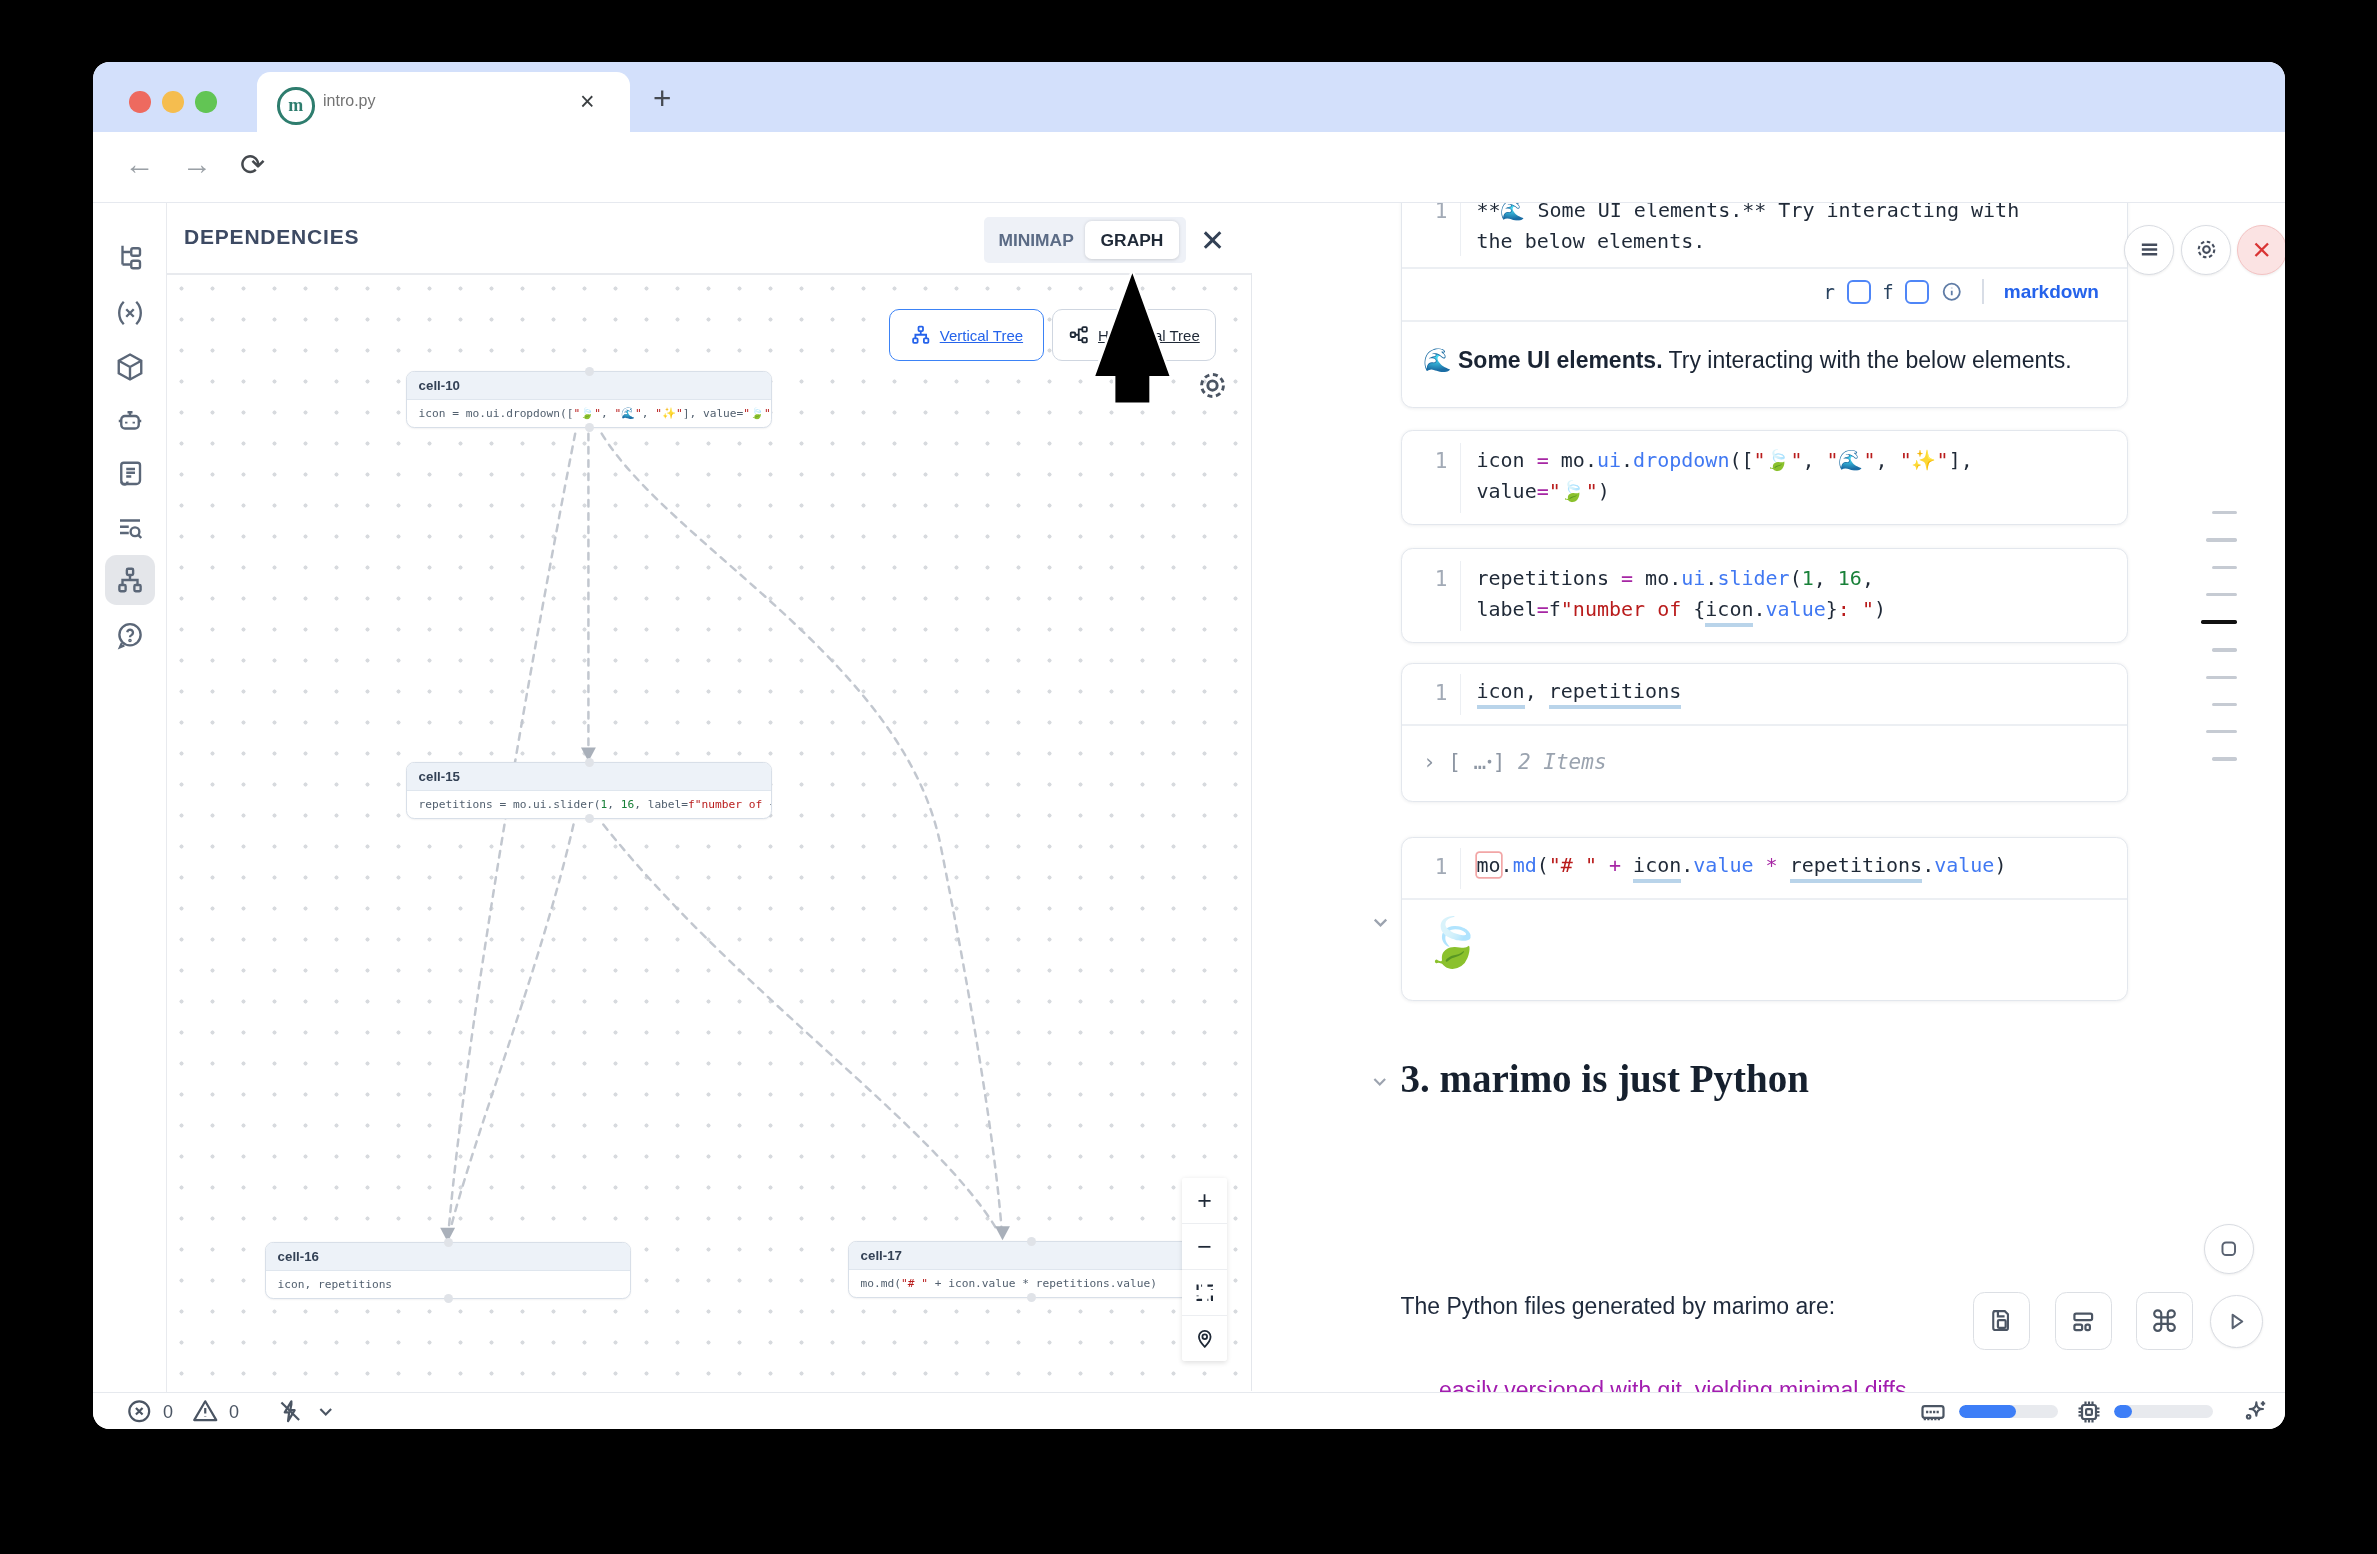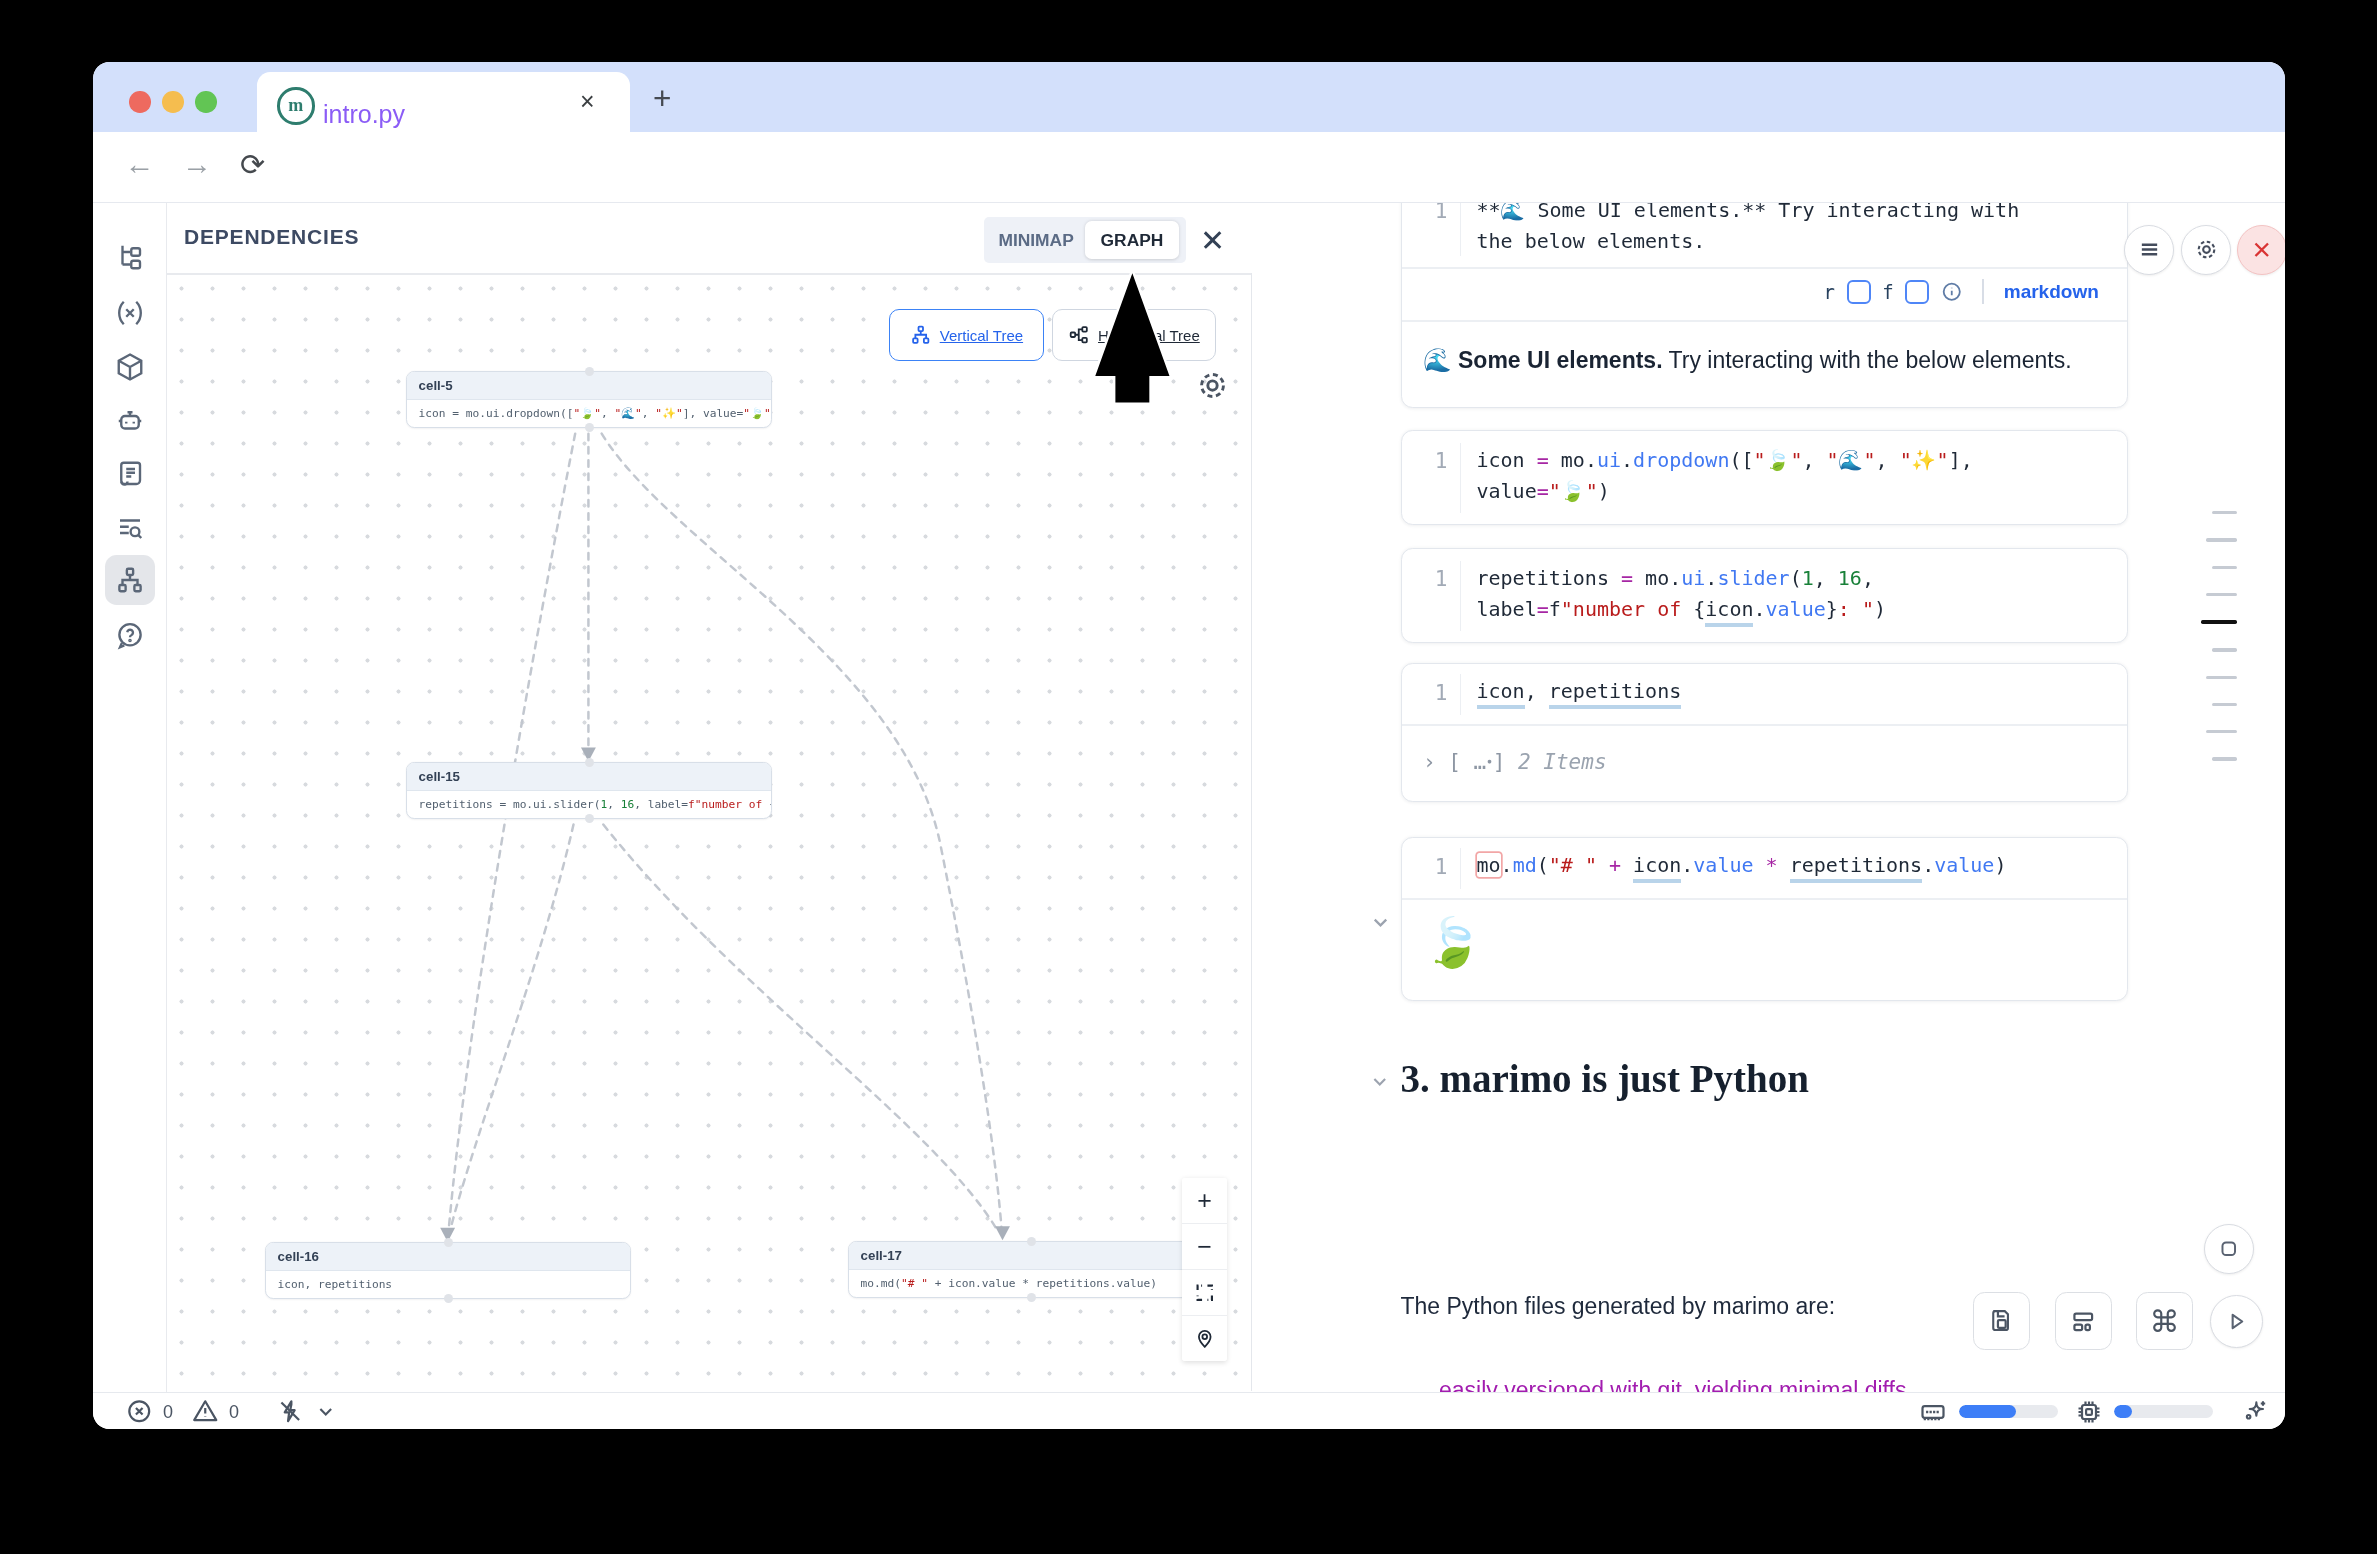--- a/index.html
+++ b/index.html
@@ -3,21 +3,21 @@
 <meta charset="utf-8">
 <style>
   html,body{margin:0;padding:0;background:#000;width:2377px;height:1554px;position:relative;
     font-family:"Liberation Sans",sans-serif;-webkit-font-smoothing:antialiased;}
   .abs{position:absolute;}
   #window{left:93px;top:62px;width:2192px;height:1367px;border-radius:16.6px;overflow:hidden;background:#fff;}
   
   #tabstrip{left:0;top:0;width:100%;height:70px;background:#d3e0fb;}
   .light{width:21.5px;height:21.5px;border-radius:50%;top:29px;}
   #tab{left:164px;top:10px;width:373px;height:60px;background:#fff;border-radius:13.3px 13.3px 0 0;}
-  .tabtxt{font-size:25px;color:#8b5cf6;top:28px;}
+  .tabtxt{font-size:16px;color:#737373;top:20px;}
   #toolbar{left:0;top:70px;width:100%;height:70px;background:#fff;border-bottom:0.8px solid #e6e9ef;}
   .navic{color:#9aa0a6;font-size:30px;top:15px;}
   #urlpill{left:201px;top:80px;width:1661px;height:50px;background:#e9eef9;border-radius:25px;}
   #urltxt{font-size:23px;color:#202124;top:11.6px;left:71px;}
   #guest{left:1980px;top:78px;width:133px;height:53px;border:1.7px solid #8a8d91;border-radius:26.5px;background:#fff;}
   
   #content{left:0;top:141px;width:2192px;height:1189px;background:#fff;}
   #rail{left:0;top:0;width:73px;height:1189px;border-right:1.7px solid #e8eaee;}
   .railitem{left:11.6px;width:50px;height:50px;border-radius:11.6px;color:#5b6778;display:flex;align-items:center;justify-content:center;}
   .railitem.active{background:#e4e6ea;}
@@ -225,21 +225,21 @@
       <div class="abs" style="left:1029px;top:95px;">
         <svg width="35" height="35" viewBox="0 0 24 24" fill="none" stroke="#4b5563" stroke-width="2">
           <circle cx="12" cy="12" r="3.2"></circle>
           <circle cx="12" cy="12" r="7.5" stroke-dasharray="3.4 2.5"></circle>
         </svg>
       </div>
 
       <div class="node abs" style="left:240px;top:98px;">
         <div class="ndot" style="top:-5px;"></div>
           <div class="ndot" style="bottom:-5px;"></div>
-        <div class="nodehdr">cell-5</div>
+        <div class="nodehdr">cell-10</div>
         <div class="nodecode"><span class="tk-nd">icon = mo.ui.dropdown([</span><span class="tk-str">"🍃"</span><span class="tk-nd">, </span><span class="tk-str">"🌊"</span><span class="tk-nd">, </span><span class="tk-str">"✨"</span><span class="tk-nd">], value=</span><span class="tk-str">"🍃"</span><span class="tk-nd">)</span></div>
       </div>
       <div class="node abs" style="left:240px;top:489px;">
         <div class="ndot" style="top:-5px;"></div>
           <div class="ndot" style="bottom:-5px;"></div>
         <div class="nodehdr">cell-15</div>
         <div class="nodecode"><span class="tk-nd">repetitions = mo.ui.slider(</span><span class="tk-num">1</span><span class="tk-nd">, </span><span class="tk-num">16</span><span class="tk-nd">, label=</span><span class="tk-str">f"number of </span><span class="tk-nd">{icon.val</span></div>
       </div>
       <div class="node abs" style="left:99px;top:969px;">
         <div class="ndot" style="top:-5px;"></div>

